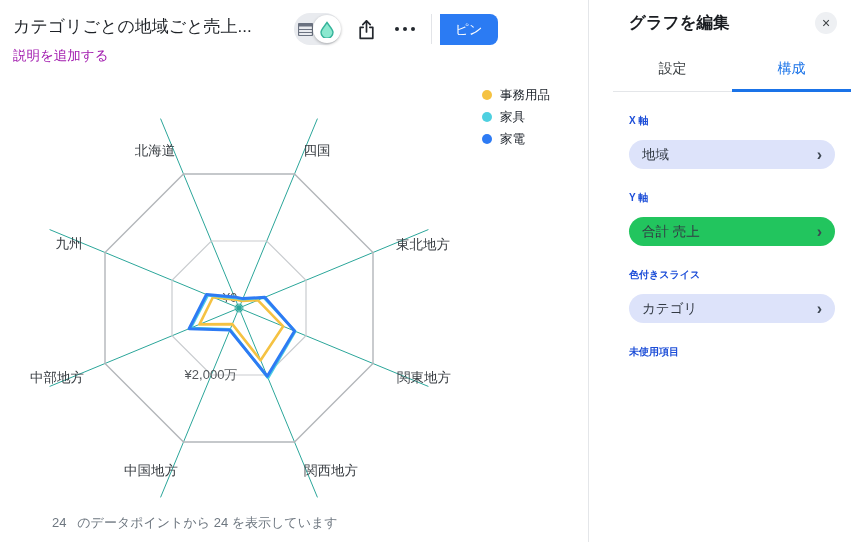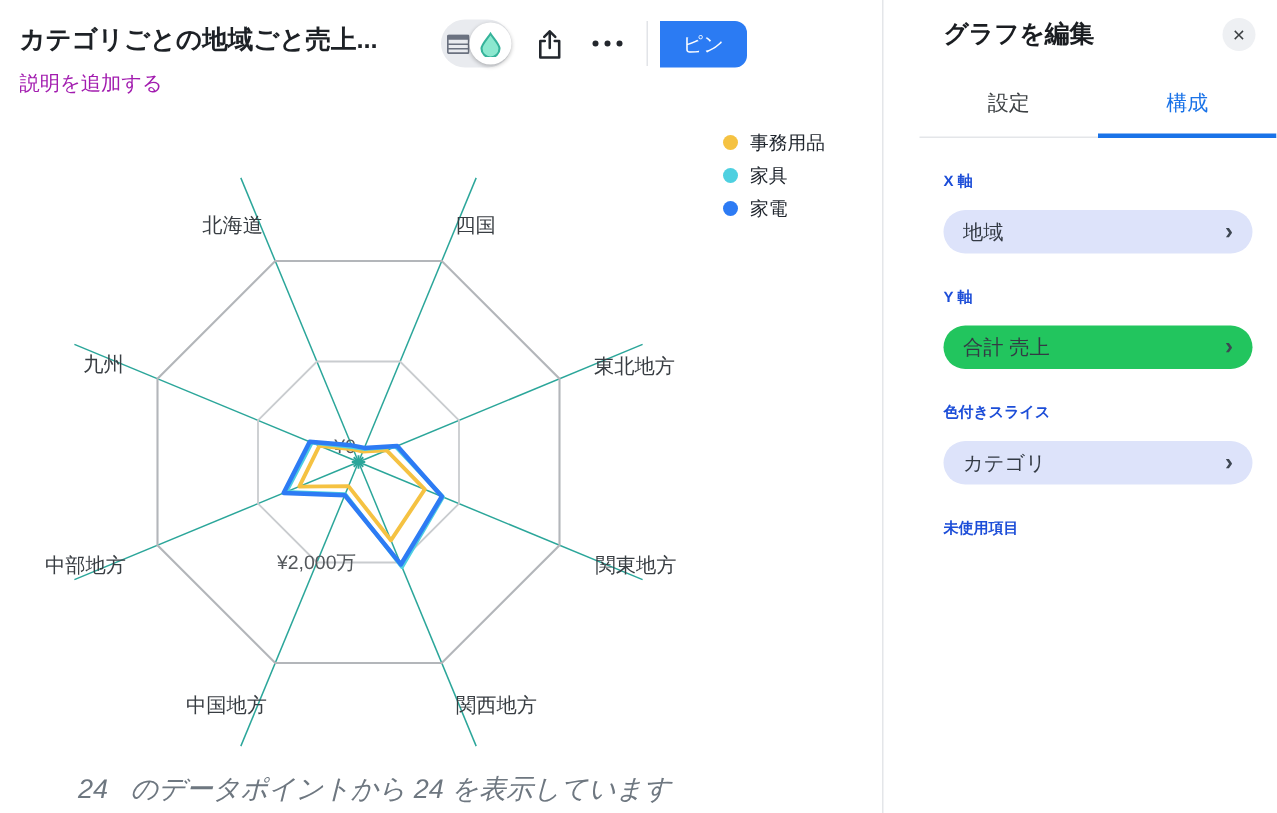--- a/index.html
+++ b/index.html
@@ -2,21 +2,21 @@
 <html><head>
 <meta charset="utf-8">
 <style>
   * { margin:0; padding:0; box-sizing:border-box; }
   html,body { width:851px; height:542px; overflow:hidden; background:#fff;
               font-family:"Liberation Sans","DejaVu Sans",sans-serif; }
   .app { position:relative; width:851px; height:542px; background:#fff; }
 
   
   .left-pane { position:absolute; left:0; top:0; width:588px; height:542px; background:#fff; }
-  .chart-title { position:absolute; left:13px; top:15px; font-size:17px; font-weight:700;
+  .chart-title { position:absolute; left:13px; top:15px; font-size:17px; font-weight:400;
                  color:#1d2126; white-space:nowrap; }
   .chart-subtitle { position:absolute; left:13px; top:47px; font-size:13.5px; color:#a21caf; }
 
   .view-toggle { position:absolute; left:294px; top:13px; width:47px; height:32px;
                  background:#e9ebef; border-radius:16px; display:flex; align-items:center; }
   .seg-table { width:18px; height:32px; display:flex; align-items:center; justify-content:center; margin-left:2px; }
   .seg-chart { width:28px; height:28px; margin-left:-1px; background:#fff; border-radius:50%;
                box-shadow:0 1px 3px rgba(0,0,0,.28); display:flex; align-items:center; justify-content:center; }
   .icon-btn { position:absolute; top:14px; width:30px; height:30px; display:flex;
               align-items:center; justify-content:center; border-radius:50%; cursor:pointer; }
@@ -28,21 +28,21 @@
   .ws-select { background:#e9eaee; border-radius:8px 0 0 8px; padding:0 11px; display:flex;
                align-items:center; gap:7px; font-size:13.5px; color:#202124; }
   .pin-btn { background:#2b7bf3; border-radius:0 8px 8px 0; padding:0 15px; display:flex;
              align-items:center; color:#fff; font-size:13.5px;text-align:center; }
 
   .legend { position:absolute; left:482px; top:84px; }
   .legend-row { display:flex; align-items:center; height:22px; cursor:pointer; }
   .legend-dot { width:10px; height:10px; border-radius:50%; margin-right:8px; }
   .legend-label { font-size:12.5px; color:#20262e; }
 
-  .status-text { position:absolute; left:52px; top:514px; font-size:18px; color:#6e7780; white-space:pre;font-style:italic; }
+  .status-text { position:absolute; left:52px; top:514px; font-size:13px; color:#6e7780; white-space:pre; }
 
   .radar-svg { position:absolute; left:0; top:0; }
   .radar-svg text { font-family:"Liberation Sans","DejaVu Sans",sans-serif; }
 
   
   .right-panel { position:absolute; left:588px; top:0; width:263px; height:542px;
                  border-left:1px solid #e4e6e9; background:#fff;padding-left:24px; }
   .panel-header { position:relative; padding:12px 16px 0 16px; height:38px; }
   .panel-title { font-size:16.5px; font-weight:700; color:#1a1d21; }
   .close-btn { position:absolute; right:14px; top:12px; width:22px; height:22px; border-radius:50%;

